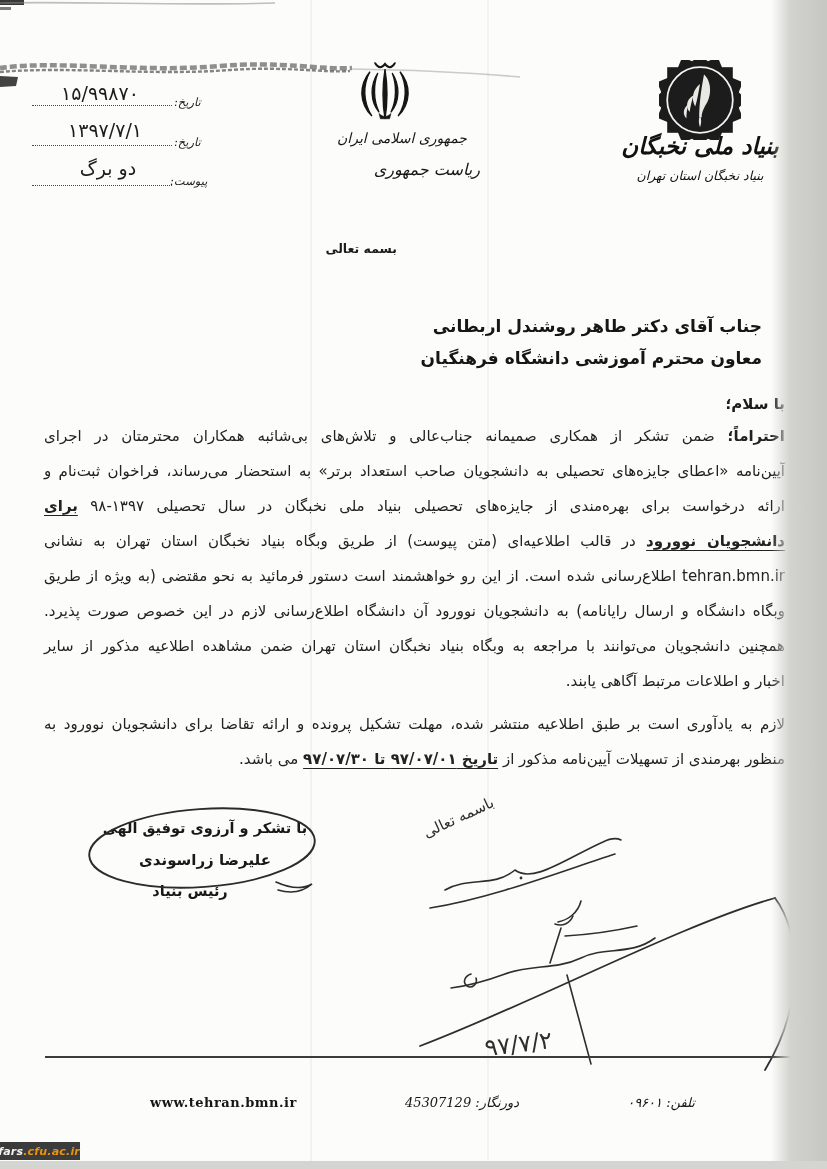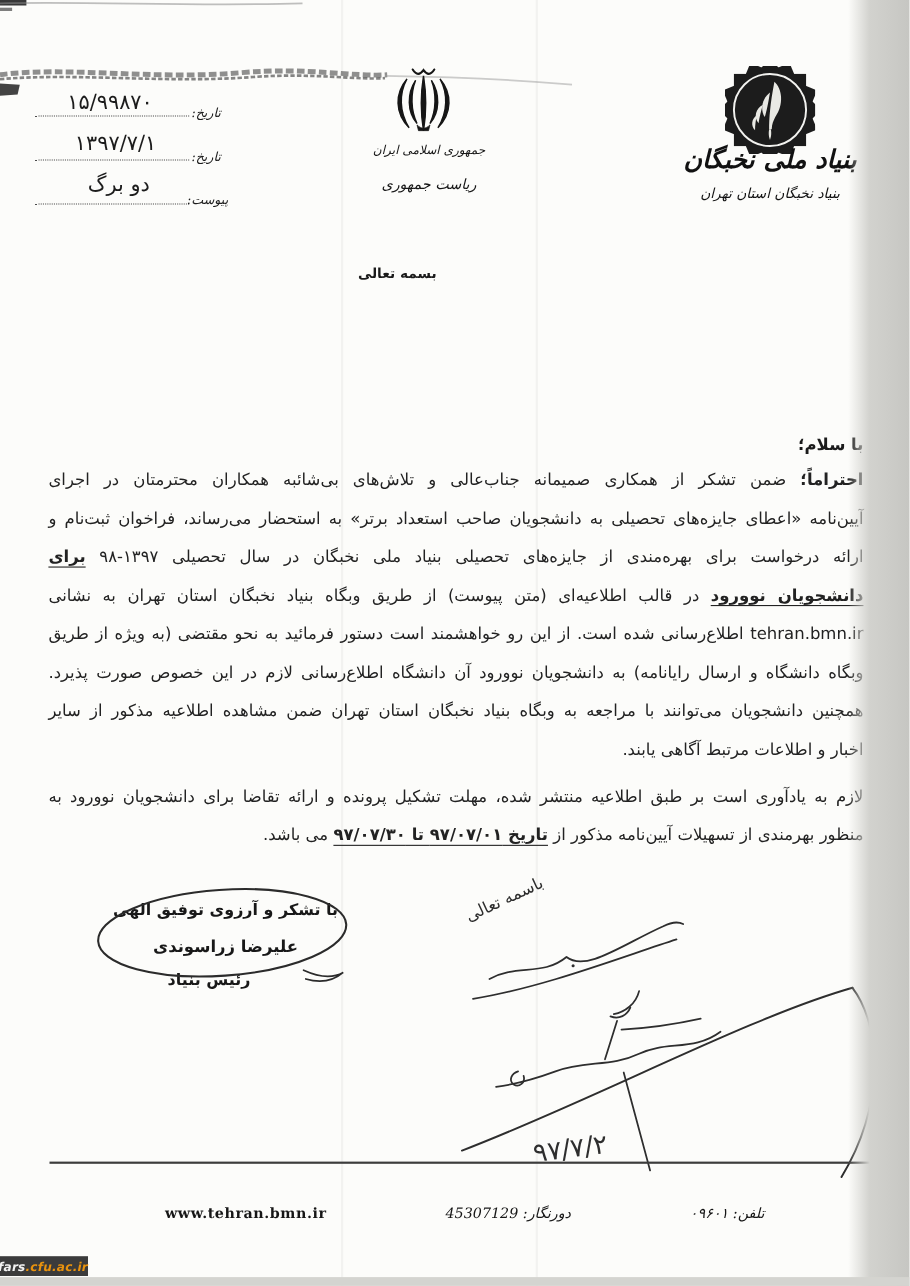--- a/index.html
+++ b/index.html
@@ -74,22 +74,22 @@
       <g fill="#161616" stroke="#161616">
         <path d="M35,11 c5,8 10,8 15,1 c5,7 10,7 15,-1" fill="none" stroke-width="3" stroke-linecap="round"></path>
         <path d="M50,20 C54,45 54,72 50,96 C46,72 46,45 50,20 Z" stroke-width="2"></path>
         <path d="M39,26 C27,44 27,70 41,86 C32,68 32,44 39,26 Z" stroke-width="2"></path>
         <path d="M61,26 C73,44 73,70 59,86 C68,68 68,44 61,26 Z" stroke-width="2"></path>
         <path d="M27,24 C10,44 10,72 30,92 C16,70 16,44 27,24 Z" stroke-width="2"></path>
         <path d="M73,24 C90,44 90,72 70,92 C84,70 84,44 73,24 Z" stroke-width="2"></path>
         <path d="M41,88 C47,94 53,94 59,88 L57,96 L43,96 Z" stroke-width="1"></path>
       </g>
     </svg>
-    <div class="emblem-caption" style="left:300px;top:130px;width:180px;font-size:11px;">جمهوری اسلامی ایران</div>
-    <div class="emblem-caption" style="left:300px;top:160px;width:180px;font-size:13px;">ریاست جمهوری</div>
+    <div class="emblem-caption" style="left:312px;top:130px;width:180px;font-size:14px;">جمهوری اسلامی ایران</div>
+    <div class="emblem-caption" style="left:300px;top:160px;width:180px;font-size:16px;text-align:right;">ریاست جمهوری</div>
   </div>
 
   <div>
     <svg class="abs" style="left:659px;top:60px;" width="82" height="80" viewBox="0 0 100 100">
       <g>
         <rect x="9" y="9" width="82" height="82" fill="#1c1c1c" transform="rotate(22.5 50 50)"></rect>
         <rect x="9" y="9" width="82" height="82" fill="#1c1c1c" transform="rotate(45 50 50)"></rect>
         <rect x="9" y="9" width="82" height="82" fill="#1c1c1c" transform="rotate(67.5 50 50)"></rect>
         <rect x="9" y="9" width="82" height="82" fill="#1c1c1c"></rect>
         <circle cx="50" cy="50" r="41" fill="#1c1c1c" stroke="#f2f2ef" stroke-width="2.2"></circle>
@@ -101,20 +101,24 @@
           <path d="M49,72 c-1,6 0,9 1,12 c1,-3 2,-6 1,-12 Z"></path>
         </g>
       </g>
     </svg>
     <div class="foundation-name" style="left:600px;top:132px;width:200px;font-size:23px;">بنیاد ملی نخبگان</div>
     <div class="foundation-name" style="left:610px;top:168px;width:180px;font-size:12.5px;font-weight:normal;">بنیاد نخبگان استان تهران</div>
   </div>
 
   <div class="besmele" style="left:307px;top:241px;width:90px;text-align:right;">بسمه تعالی</div>
 
+  <div class="recipient" style="right:65px;top:310px;">
+    <div>جناب آقای دکتر طاهر روشندل اربطانی</div>
+    <div>معاون محترم آموزشی دانشگاه فرهنگیان</div>
+  </div>
 
   <div class="salutation" style="right:42px;top:395px;">با سلام؛</div>
 
   <div class="bodyline" style="top:427px;"><span class="b">احتراماً؛</span><span> ضمن تشکر از همکاری صمیمانه جناب‌عالی و تلاش‌های بی‌شائبه همکاران محترمتان در اجرای</span></div>
   <div class="bodyline" style="top:462px;"><span>آیین‌نامه «اعطای جایزه‌های تحصیلی به دانشجویان صاحب استعداد برتر» به استحضار می‌رساند، فراخوان ثبت‌نام و</span></div>
   <div class="bodyline" style="top:497px;"><span>ارائه درخواست برای بهره‌مندی از جایزه‌های تحصیلی بنیاد ملی نخبگان در سال تحصیلی ۱۳۹۷-۹۸ </span><span class="b u">برای</span></div>
   <div class="bodyline" style="top:532px;"><span class="b u">دانشجویان نوورود</span><span> در قالب اطلاعیه‌ای (متن پیوست) از طریق وبگاه بنیاد نخبگان استان تهران به نشانی</span></div>
   <div class="bodyline" style="top:567px;"><span dir="ltr" class="ltr">tehran.bmn.ir</span><span> اطلاع‌رسانی شده است. از این رو خواهشمند است دستور فرمائید به نحو مقتضی (به ویژه از طریق</span></div>
   <div class="bodyline" style="top:602px;"><span>وبگاه دانشگاه و ارسال رایانامه) به دانشجویان نوورود آن دانشگاه اطلاع‌رسانی لازم در این خصوص صورت پذیرد.</span></div>
   <div class="bodyline" style="top:637px;"><span>همچنین دانشجویان می‌توانند با مراجعه به وبگاه بنیاد نخبگان استان تهران ضمن مشاهده اطلاعیه مذکور از سایر</span></div>

